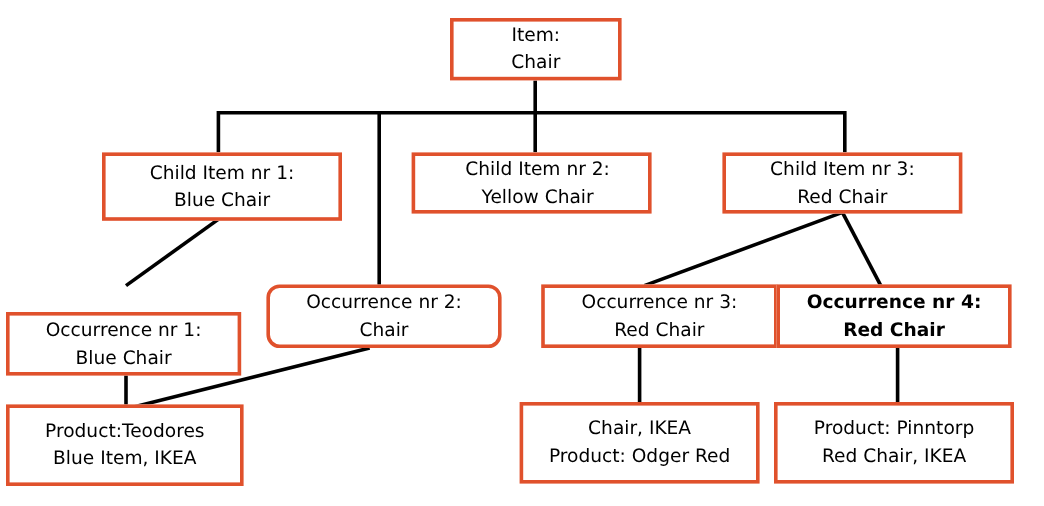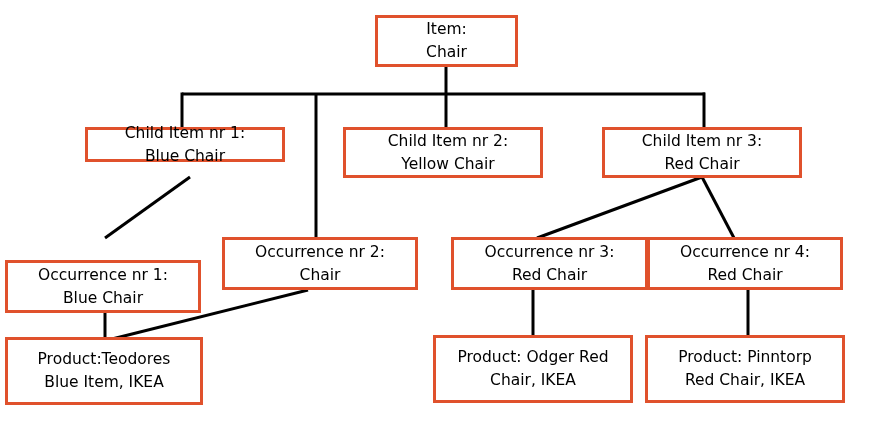--- a/index.html
+++ b/index.html
@@ -24,28 +24,28 @@
     align-items: center;
     justify-content: center;
     text-align: left;
     font-size: 15.5px;
     line-height: 23px;
     white-space: nowrap;
   }
   
   #node-item   { left: 375px; top: 15px;  width: 143px; height: 52px; }
   
-  #node-child1 { left: 85px;  top: 127px; width: 200px; height: 35px; }
+  #node-child1 { left: 85px;  top: 127px; width: 200px; height: 57px; }
   #node-child2 { left: 343px; top: 127px; width: 200px; height: 51px; padding-left: 10px; }
   #node-child3 { left: 602px; top: 127px; width: 200px; height: 51px; }
   
   #node-occ1   { left: 5px;   top: 237px; width: 196px; height: 53px; margin-top: 23px; }
-  #node-occ2   { left: 222px; top: 237px; width: 196px; height: 53px; }
+  #node-occ2   { left: 222px; top: 237px; width: 196px; height: 53px; border-radius: 11px; }
   #node-occ3   { left: 435px; top: 237px; width: 197px; height: 53px; margin-left: 16px; }
-  #node-occ4   { left: 647px; top: 237px; width: 196px; height: 53px; }
+  #node-occ4   { left: 647px; top: 237px; width: 196px; height: 53px; font-weight: bold; }
   
   #node-prod1  { left: 5px;   top: 337px; width: 198px; height: 68px; }
   #node-prod2  { left: 433px; top: 335px; width: 200px; height: 68px; }
   #node-prod3  { left: 645px; top: 335px; width: 200px; height: 68px; }
 </style>
 </head>
 <body>
 
 <div class="canvas">
 
@@ -103,22 +103,22 @@
     <div>Occurrence nr 4:</div>
     <div>Red Chair</div>
   </div>
 
   <div class="node" id="node-prod1">
     <div>Product:Teodores</div>
     <div>Blue Item, IKEA</div>
   </div>
 
   <div class="node" id="node-prod2">
+    <div>Chair, IKEA</div>
     <div>Product: Odger Red</div>
-    <div>Chair, IKEA</div>
   </div>
 
   <div class="node" id="node-prod3">
     <div>Product: Pinntorp</div>
     <div>Red Chair, IKEA</div>
   </div>
 
 </div>
 
 </body></html>

